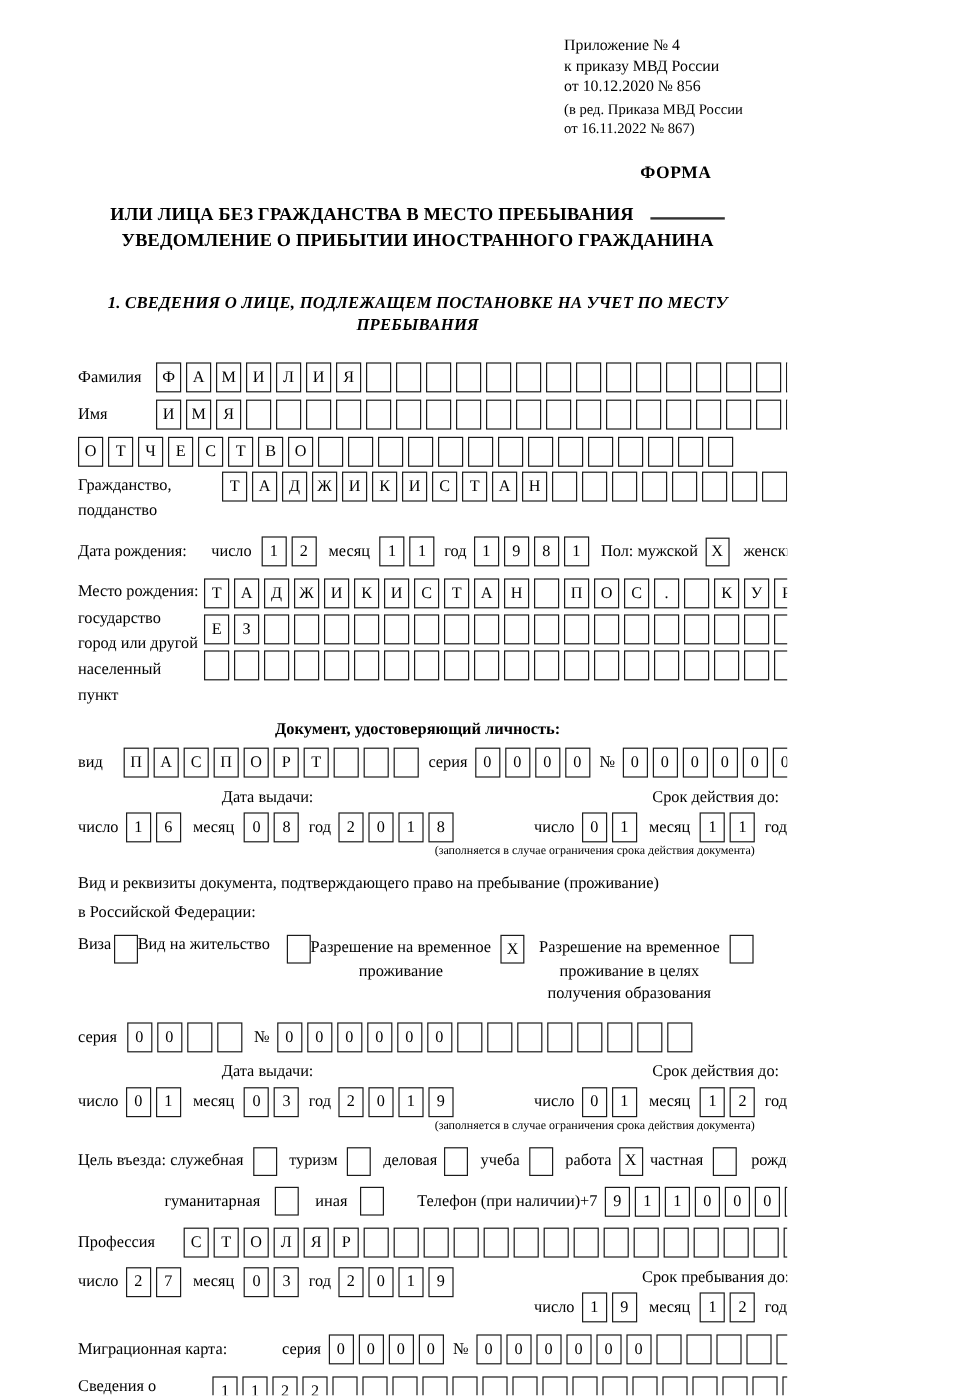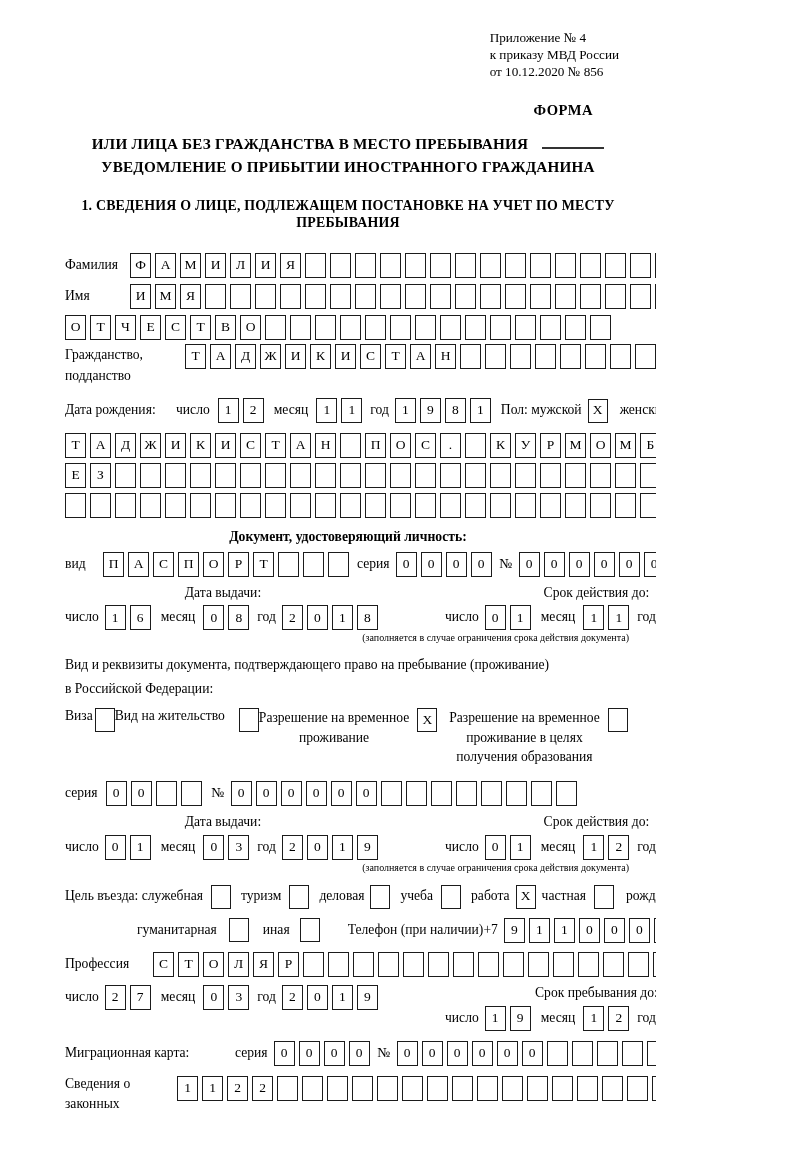--- a/index.html
+++ b/index.html
@@ -8,21 +8,21 @@
     background:#fff;color:#000;overflow:hidden;
     font-family:"Liberation Serif","DejaVu Serif",serif;
     padding:30px 25px 17px 65px;font-size:13.6px;line-height:1.25;
   }
   
   .appendix{width:max-content;margin-left:auto;margin-right:12px;font-size:13.2px;line-height:1.28;}
   .appendix .small{font-size:12.2px;line-height:1.3;margin-top:3px;}
   .forma{text-align:right;margin:20px 38px 0 0;font-weight:bold;font-size:14.6px;letter-spacing:.5px;}
   .title{ text-align:center;font-weight:bold;font-size:15.2px;line-height:1.5;margin-top:14px;letter-spacing:.2px;}
   .title-underline{display:inline-block;width:62px;border-bottom:2.2px solid #333;height:13px;margin-left:14px;}
-  .section{ text-align:center;font-weight:bold;font-size:13.9px;margin-top:18px;letter-spacing:.2px;}
+  .section{ text-align:center;font-weight:bold;font-size:13.9px;margin-top:32px;letter-spacing:.2px;font-style:italic;}
   
   .frow{display:flex;align-items:center;margin-top:6px;}
   .frow.top{align-items:flex-start;}
   .flabel{flex:none;}
   .cells{display:inline-flex;gap:4px;flex:none;}
   .cell{
     width:21px;height:25px;box-sizing:border-box;flex:none;
     border:1.8px solid #1b1b1b;display:inline-flex;align-items:center;justify-content:center;
     font-size:13.5px;background:#fff;
   }
@@ -55,20 +55,24 @@
 </style>
 </head>
 <body>
 
 <div class="page">
 
   <div class="appendix">
     <div>Приложение № 4</div>
     <div>к приказу МВД России</div>
     <div>от 10.12.2020 № 856</div>
+    <div class="small">
+      <div>(в ред. Приказа МВД России</div>
+      <div>от 16.11.2022 № 867)</div>
+    </div>
   </div>
 
   <div class="forma">ФОРМА</div>
 
   <div class="title">
     <div>
       <span>ИЛИ ЛИЦА БЕЗ ГРАЖДАНСТВА В МЕСТО ПРЕБЫВАНИЯ</span><span class="title-underline"></span>
     </div>
     <div>УВЕДОМЛЕНИЕ О ПРИБЫТИИ ИНОСТРАННОГО ГРАЖДАНИНА</div>
   </div>
@@ -215,20 +219,26 @@
         <span class="cell">8</span>
         <span class="cell">1</span>
       </span>
     <span class="flabel ml10">Пол: мужской</span>
     <span class="chk ml6">X</span>
     <span class="flabel ml12">женский</span>
     <span class="chk ml12"></span>
   </div>
 
   <div class="frow top" style="margin-top:10px">
+    <span class="flabel w-bp">
+      <div>Место рождения:</div>
+      <div>государство</div>
+      <div>город или другой</div>
+      <div>населенный пункт</div>
+    </span>
     <span class="stack">
       <span class="cells">
           <span class="cell">Т</span>
           <span class="cell">А</span>
           <span class="cell">Д</span>
           <span class="cell">Ж</span>
           <span class="cell">И</span>
           <span class="cell">К</span>
           <span class="cell">И</span>
           <span class="cell">С</span>

